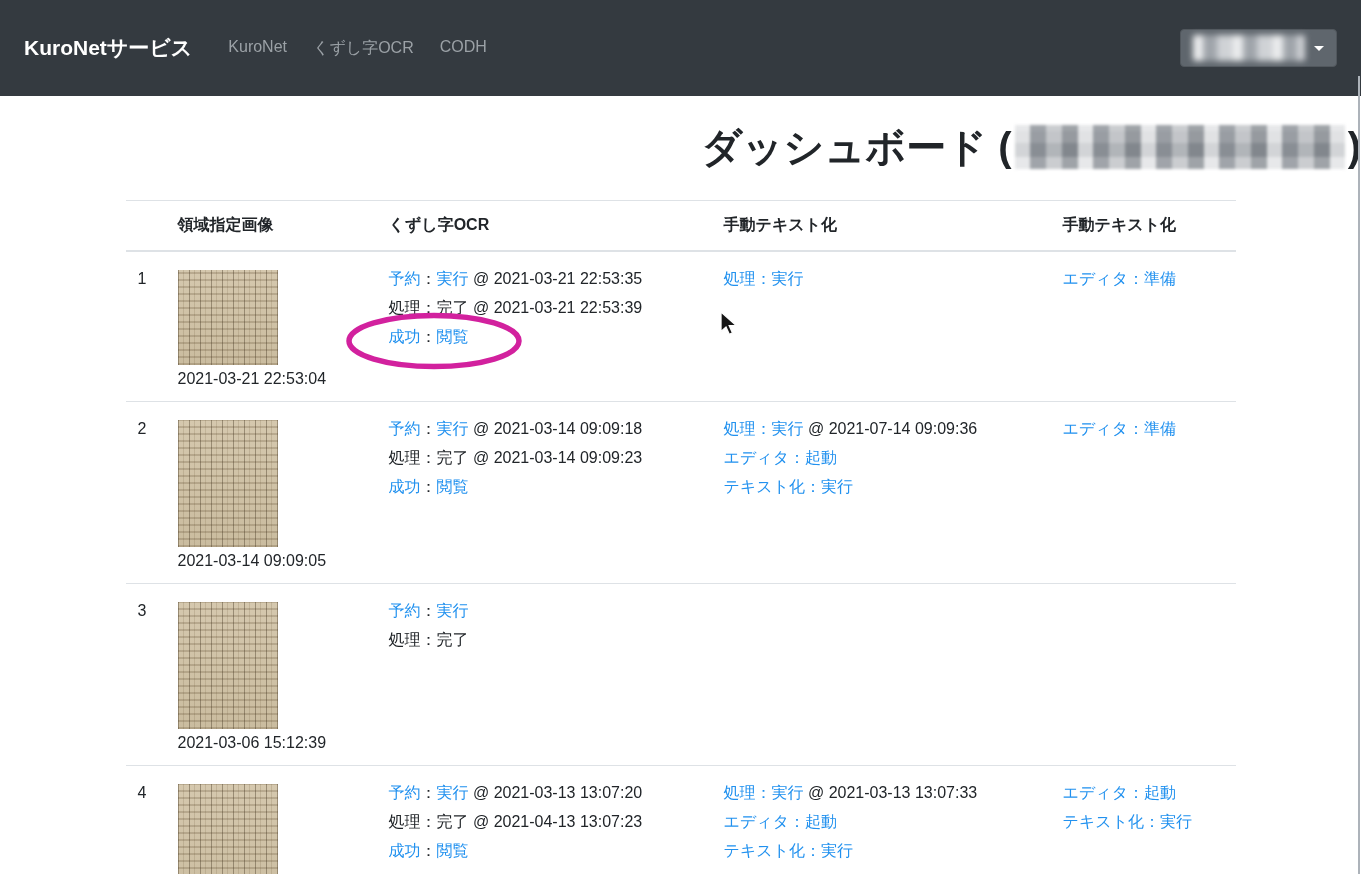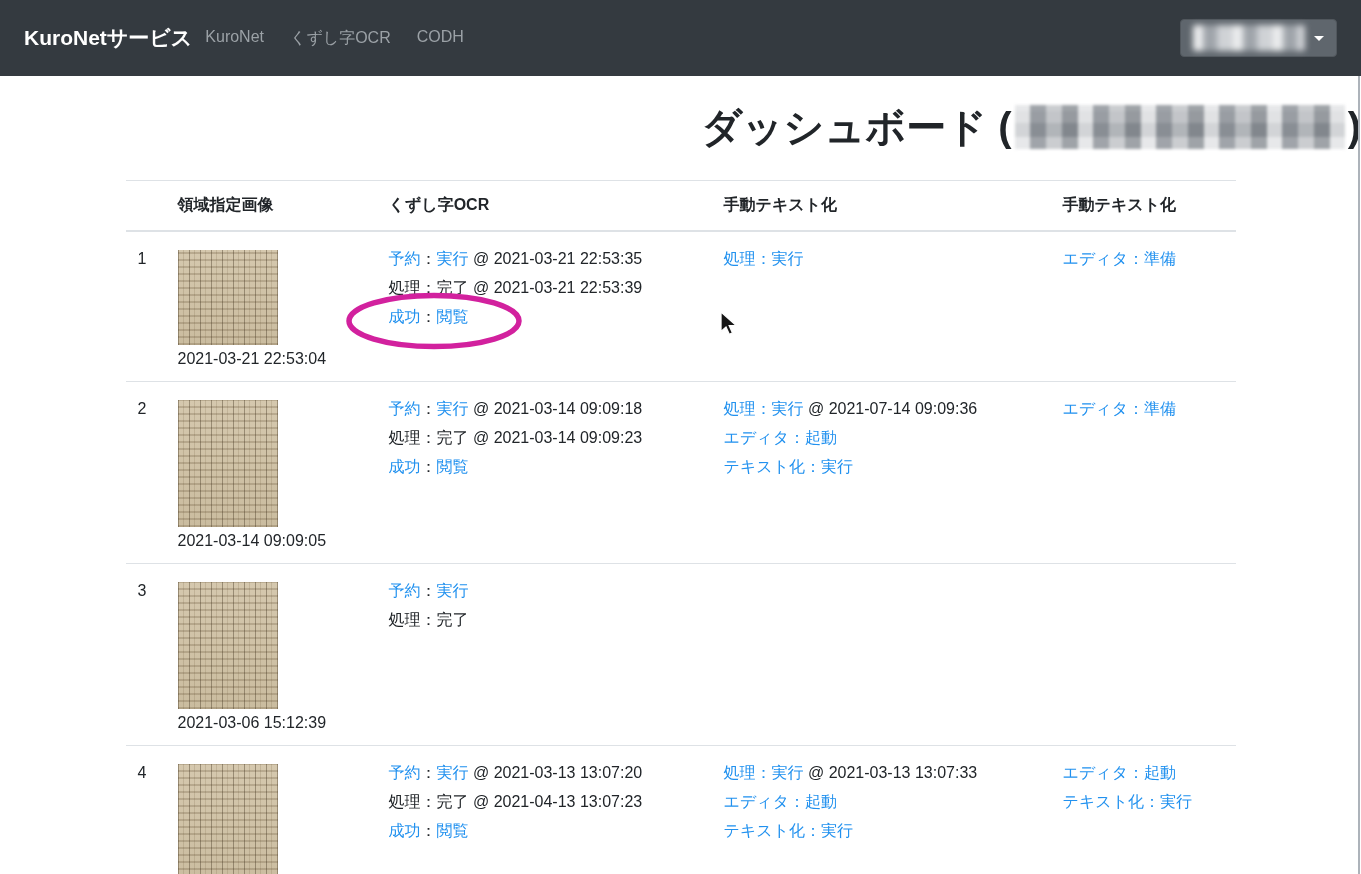--- a/index.html
+++ b/index.html
@@ -7,25 +7,25 @@
     --ellipse:#d2219e; --navlink:#9ba1a6; --paper:#cfc1a7;
   }
   *{box-sizing:border-box; margin:0; padding:0;}
   html,body{width:1361px; height:874px; overflow:hidden;}
   body{
     position:relative; background:#fff; color:var(--text);
     font-family:"Liberation Sans","DejaVu Sans",sans-serif;
   }
   
   .navbar{
-    height:76px; background:var(--navbar-bg); display:flex; align-items:center;
+    height:96px; background:var(--navbar-bg); display:flex; align-items:center;
     padding:4px 24px;
   }
   .brand{color:#fff; font-size:21px; font-weight:700; text-decoration:none; cursor:pointer;}
-  .nav-links{display:flex; margin-left:13px; gap:26px;}
+  .nav-links{display:flex; margin-left:36px; gap:26px;}
   .nav-links a{color:var(--navlink); font-size:16px; text-decoration:none; cursor:pointer;}
   .user-btn{
     margin-left:auto; width:157px; height:38px; background:#5f666d;
     border:1px solid #51575d; border-radius:4px; display:flex; align-items:center;
     justify-content:flex-end; padding:0 12px; cursor:pointer;
   }
   .blur-pill{
     width:116px; height:26px; margin-right:9px; border-radius:2px;
     background:
       repeating-linear-gradient(90deg, rgba(255,255,255,.75) 0 10px, rgba(140,146,152,.55) 10px 24px, rgba(225,227,229,.6) 24px 40px),

